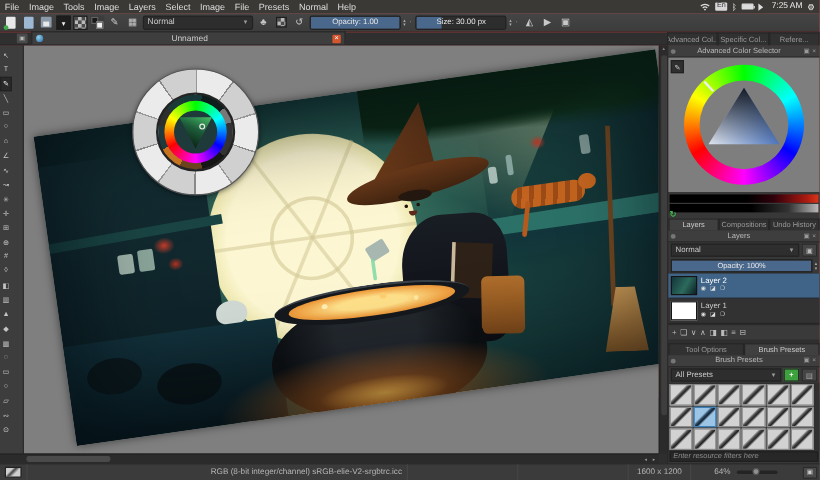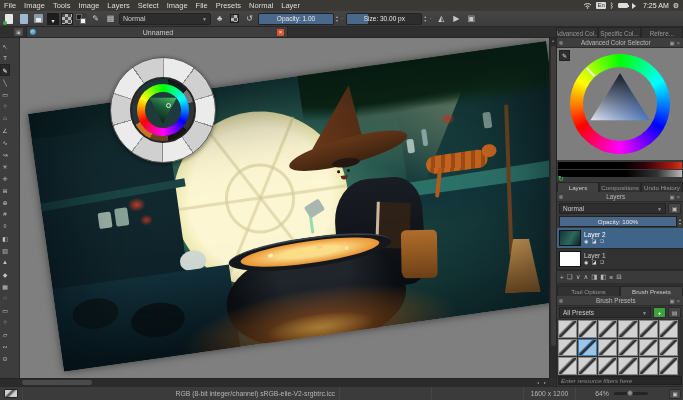--- a/index.html
+++ b/index.html
@@ -156,21 +156,21 @@
   <span class="mi">File</span>
       <span class="mi">Image</span>
       <span class="mi">Tools</span>
       <span class="mi">Image</span>
       <span class="mi">Layers</span>
       <span class="mi">Select</span>
       <span class="mi">Image</span>
       <span class="mi">File</span>
       <span class="mi">Presets</span>
       <span class="mi">Normal</span>
-      <span class="mi">Layer</span>
+      <span class="mi">Help</span>
     </div>
   <div id="tray" class="abs" style="right:0;top:0;height:11px;">
     <svg width="9" height="7">
         <path d="M1 3 A5 5 0 0 1 8 3" stroke="#ddd" fill="none" stroke-width="1"></path>
         <path d="M2.6 4.6 A3 3 0 0 1 6.4 4.6" stroke="#ddd" fill="none" stroke-width="1"></path>
         <circle cx="4.5" cy="6" r="0.8" fill="#ddd"></circle>
       </svg>
     <span class="kbd-ind">En</span>
     <span style="font-size:7px;">ᛒ</span>
     <span class="batt"></span>

